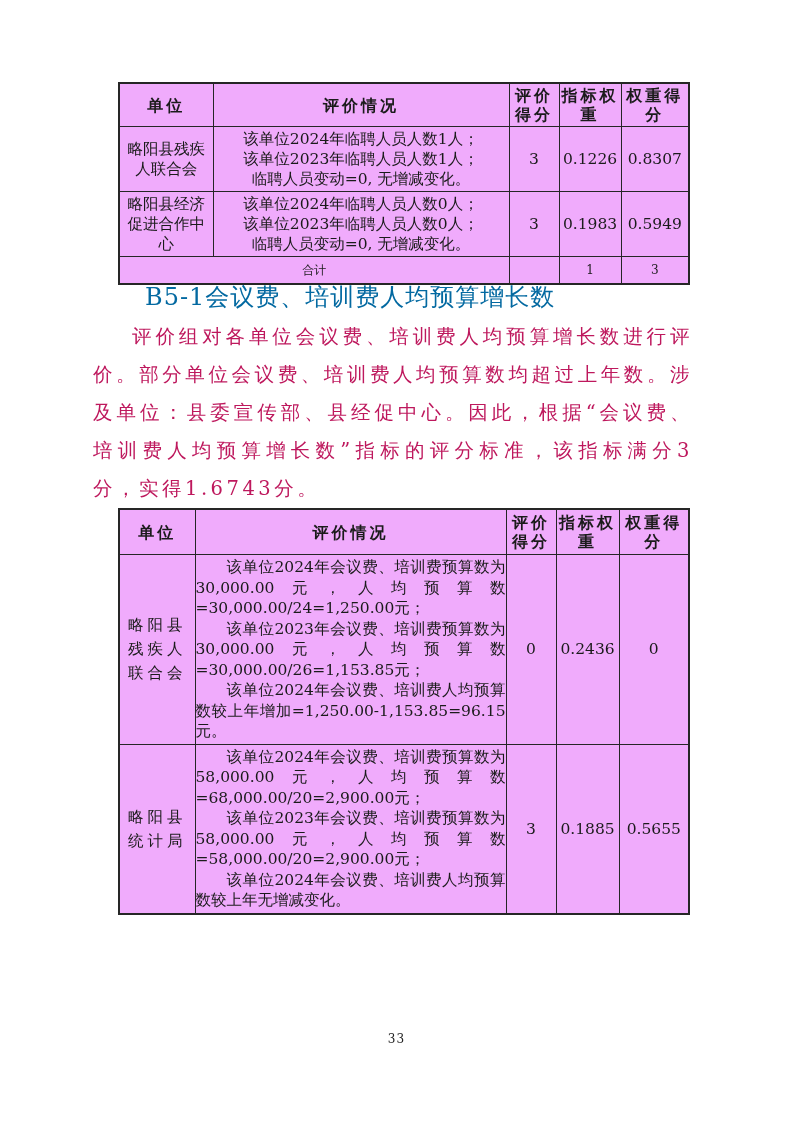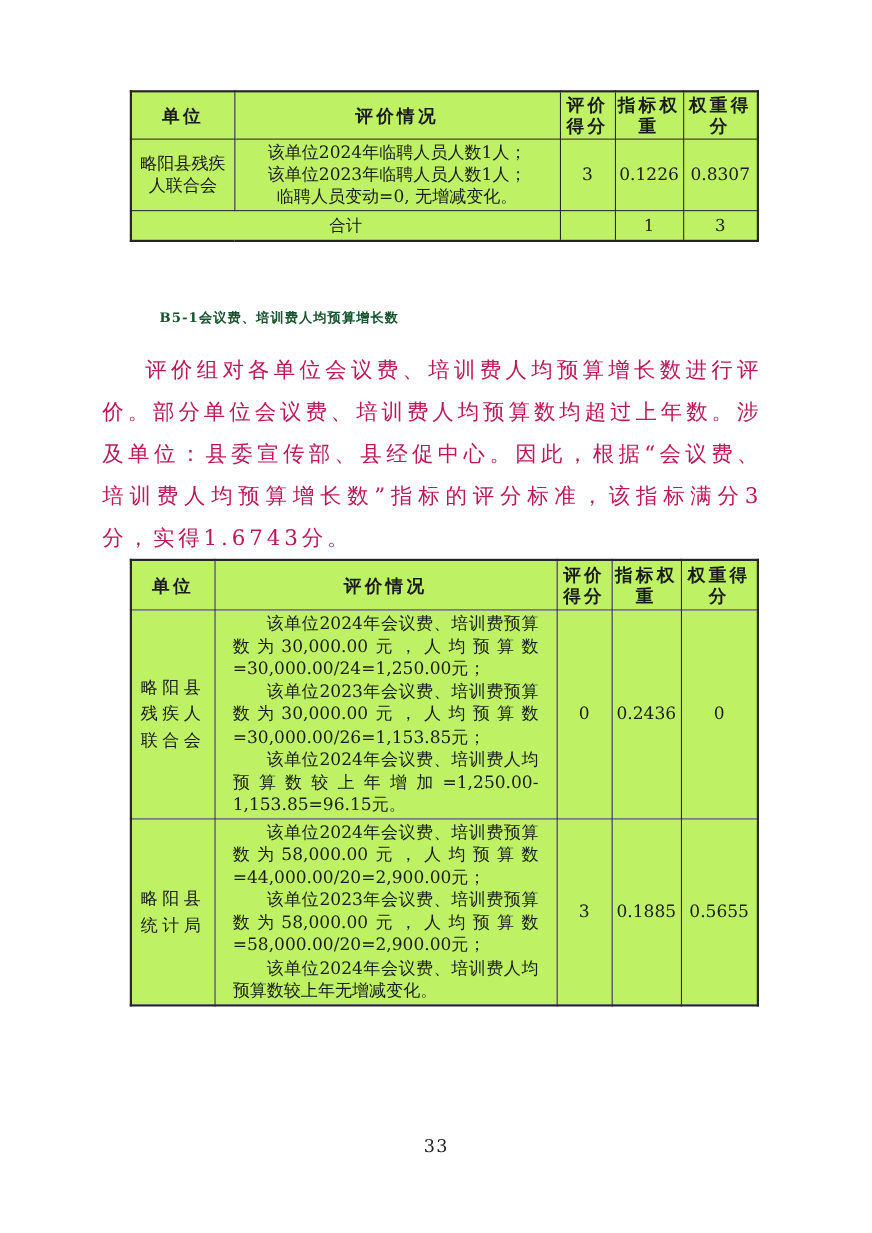--- a/index.html
+++ b/index.html
@@ -8,59 +8,59 @@
     background:#ffffff; color:#1b1b1b; overflow:hidden;
     font-family:"DejaVu Serif","Liberation Serif",serif;
   }
 
   
   table.eval { position:absolute; left:118px; width:570px;
     border-collapse:collapse; table-layout:fixed;
     border:2px solid #262626; }
   table.eval th, table.eval td {
     border:1px solid #262626; overflow:hidden;
-    color:#1b1b1b; background:#bef264;
+    color:#1b1b1b; background:#f0abfc;
   }
   table.eval th {
     font-weight:bold; font-size:16px; line-height:19px;
     text-align:center; vertical-align:middle;
     letter-spacing:3px; padding:2px 0;
   }
   .t1 th { height:38px; }
   .t2 th { height:40px; }
 
   td.cell-unit {
     font-size:15.5px; line-height:20px; text-align:center;
     vertical-align:middle; padding:2px 2px;
   }
   .t2 td.cell-unit { letter-spacing:4px; line-height:24px; }
-  td.cell-sit { vertical-align:middle; padding:2px 16px; }
+  td.cell-sit { vertical-align:middle; padding:2px 0; }
   td.cell-sit p {
     margin:0; font-size:15.5px; line-height:20.5px;
     text-align:justify; text-indent:2em; overflow-wrap:break-word;
   }
   .t1 td.cell-sit p { text-indent:0; text-align:center; line-height:20px; }
   td.cell-num {
     font-size:15.5px; text-align:center; vertical-align:middle; padding:1px 2px;
   }
-  tr.total-row td { height:24px; font-size:15px; text-align:center; vertical-align:middle; }
+  tr.total-row td { height:24px; font-size:12px; text-align:center; vertical-align:middle; }
 
   
   .section-heading {
     position:absolute; left:145px; top:281px; width:560px;
-    font-size:12px; font-weight:bold; letter-spacing:1px; color:#14532d;
+    font-size:24px; font-weight:normal; letter-spacing:1px; color:#0369a1;
   }
   .body-paragraph {
     position:absolute; left:93px; top:318px; width:600px;
     font-size:19.5px; line-height:38px; letter-spacing:3.5px;
     text-align:justify; text-indent:2em; color:#be185d;
   }
   .page-number {
     position:absolute; left:0; top:1032px; width:793px;
-    text-align:center; font-size:16px; color:#222; letter-spacing:1px;
+    text-align:center; font-size:12px; color:#222; letter-spacing:1px;
   }
 </style>
 </head>
 <body>
 
 <div class="page">
 
   <table class="eval t1" style="top:82px;">
     <colgroup>
       <col style="width:94px">
@@ -82,20 +82,31 @@
       <tr style="height:59px;border-radius:13px;">
         <td class="cell-unit">略阳县残疾人联合会</td>
         <td class="cell-sit">
           <p>该单位2024年临聘人员人数1人；</p>
           <p>该单位2023年临聘人员人数1人；</p>
           <p>临聘人员变动=0, 无增减变化。</p>
         </td>
         <td class="cell-num">3</td>
         <td class="cell-num">0.1226</td>
         <td class="cell-num">0.8307</td>
+      </tr>
+      <tr style="height:62px;">
+        <td class="cell-unit">略阳县经济促进合作中心</td>
+        <td class="cell-sit">
+          <p>该单位2024年临聘人员人数0人；</p>
+          <p>该单位2023年临聘人员人数0人；</p>
+          <p>临聘人员变动=0, 无增减变化。</p>
+        </td>
+        <td class="cell-num">3</td>
+        <td class="cell-num">0.1983</td>
+        <td class="cell-num">0.5949</td>
       </tr>
       <tr class="total-row">
         <td colspan="2">合计</td>
         <td class="cell-num"></td>
         <td class="cell-num">1</td>
         <td class="cell-num">3</td>
       </tr>
     </tbody>
   </table>
 
@@ -127,21 +138,21 @@
           <p>该单位2023年会议费、培训费预算数为30,000.00元，人均预算数=30,000.00/26=1,153.85元；</p>
           <p>该单位2024年会议费、培训费人均预算数较上年增加=1,250.00-1,153.85=96.15元。</p>
         </td>
         <td class="cell-num">0</td>
         <td class="cell-num">0.2436</td>
         <td class="cell-num">0</td>
       </tr>
       <tr style="height:160px;">
         <td class="cell-unit">略阳县统计局</td>
         <td class="cell-sit">
-          <p>该单位2024年会议费、培训费预算数为58,000.00元，人均预算数=44,000.00/20=2,900.00元；</p>
+          <p>该单位2024年会议费、培训费预算数为58,000.00元，人均预算数=68,000.00/20=2,900.00元；</p>
           <p>该单位2023年会议费、培训费预算数为58,000.00元，人均预算数=58,000.00/20=2,900.00元；</p>
           <p>该单位2024年会议费、培训费人均预算数较上年无增减变化。</p>
         </td>
         <td class="cell-num">3</td>
         <td class="cell-num">0.1885</td>
         <td class="cell-num">0.5655</td>
       </tr>
     </tbody>
   </table>
 

